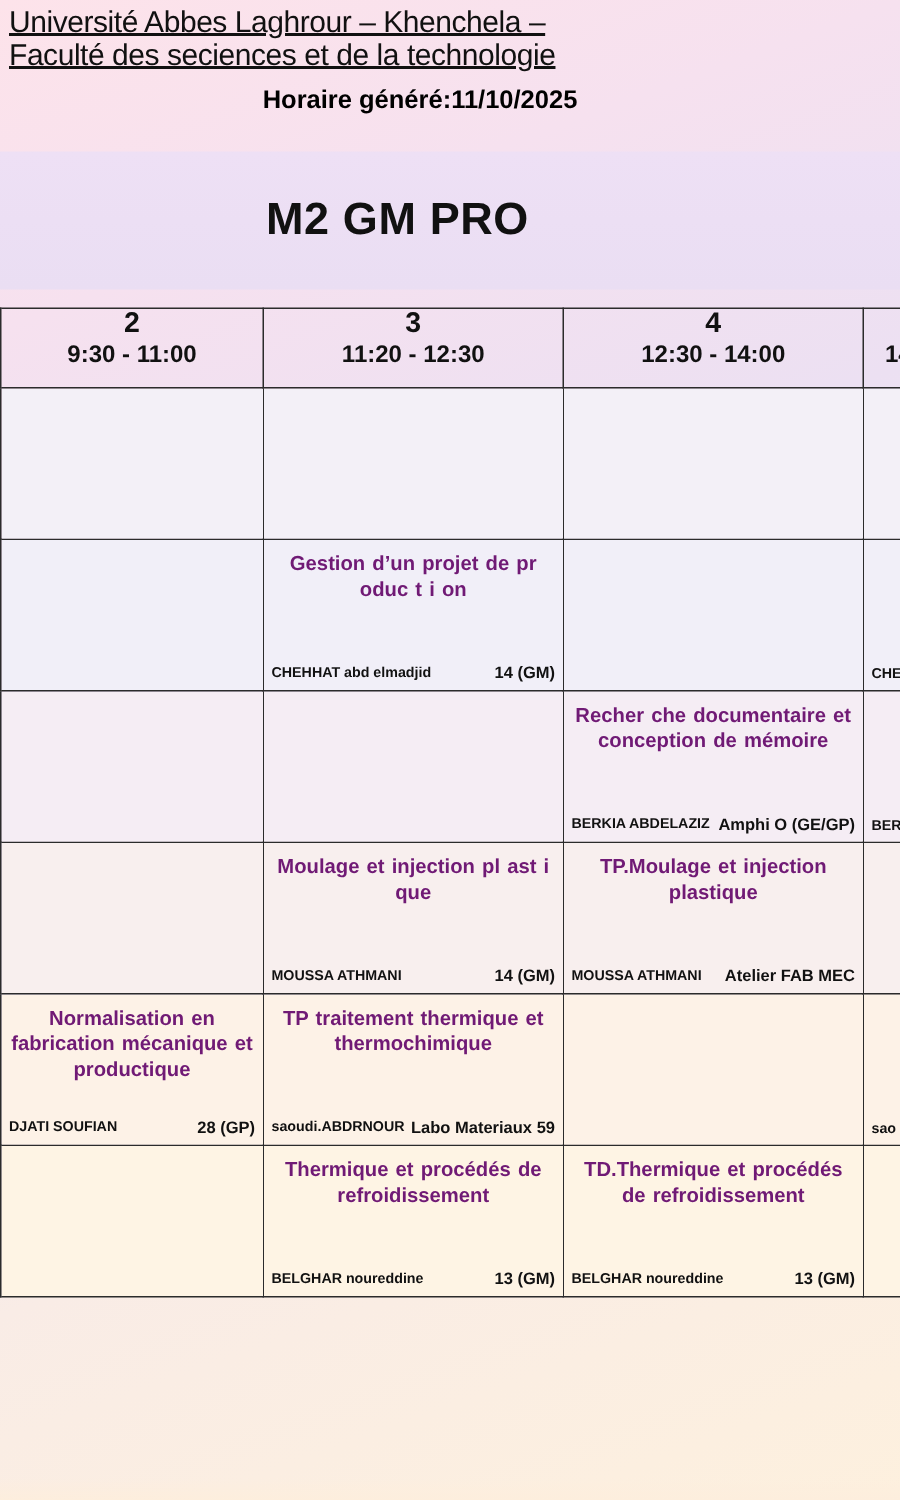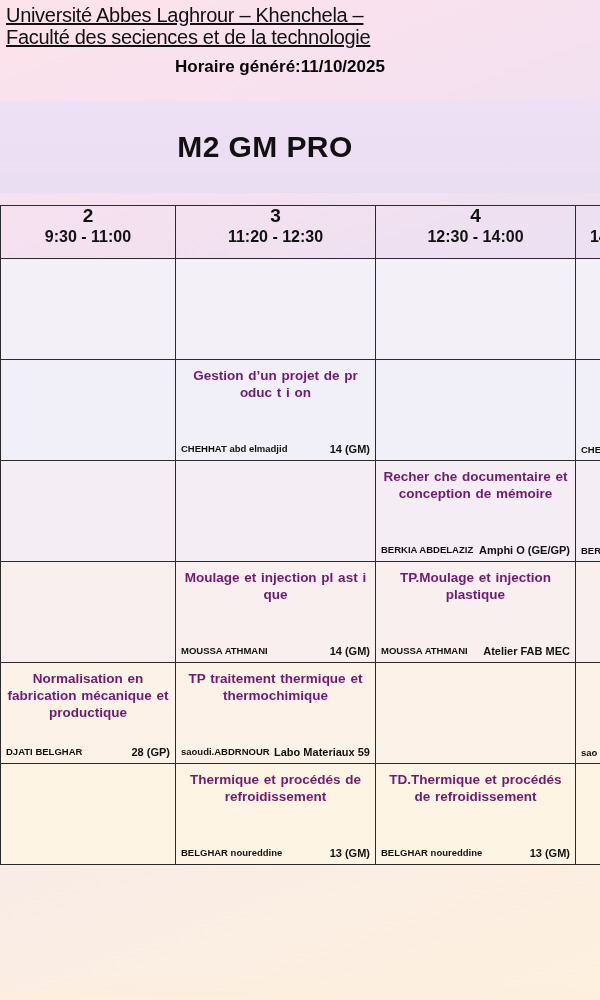--- a/index.html
+++ b/index.html
@@ -378,21 +378,21 @@
               </div>
             </td>
         </tr>
 
         <tr class="row-r4">
           <td class="cell tint-d"></td>
           <td class="cell tint-d">
               <div class="cell-inner">
                 <div class="course-title">Normalisation en fabrication mécanique et productique</div>
                 <div class="meta">
-                  <span class="teacher">DJATI BELGHAR</span>
+                  <span class="teacher">DJATI SOUFIAN</span>
                   <span class="room">28 (GP)</span>
                 </div>
               </div>
             </td>
           <td class="cell tint-d">
               <div class="cell-inner">
                 <div class="course-title">TP traitement thermique et thermochimique</div>
                 <div class="meta">
                   <span class="teacher">saoudi.ABDRNOUR</span>
                   <span class="room">Labo Materiaux 59</span>

